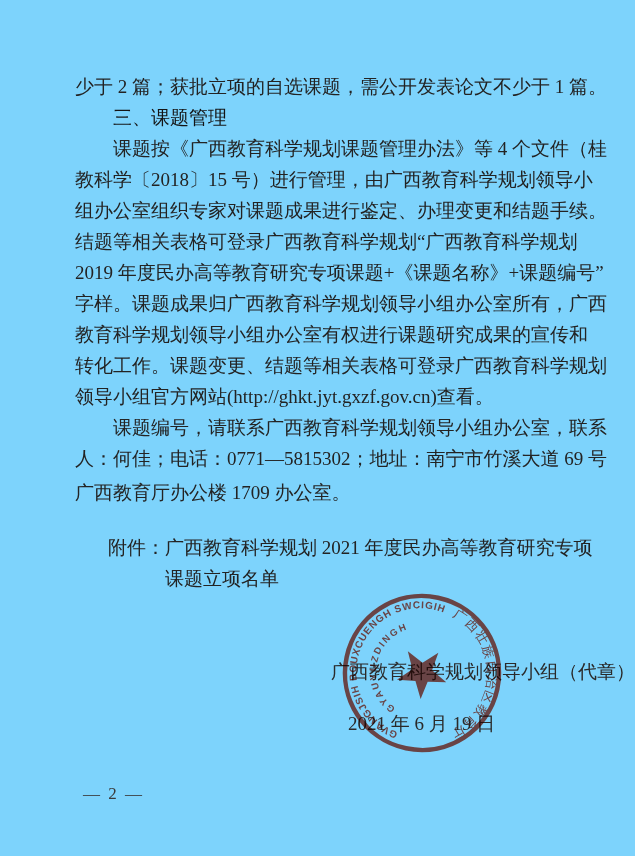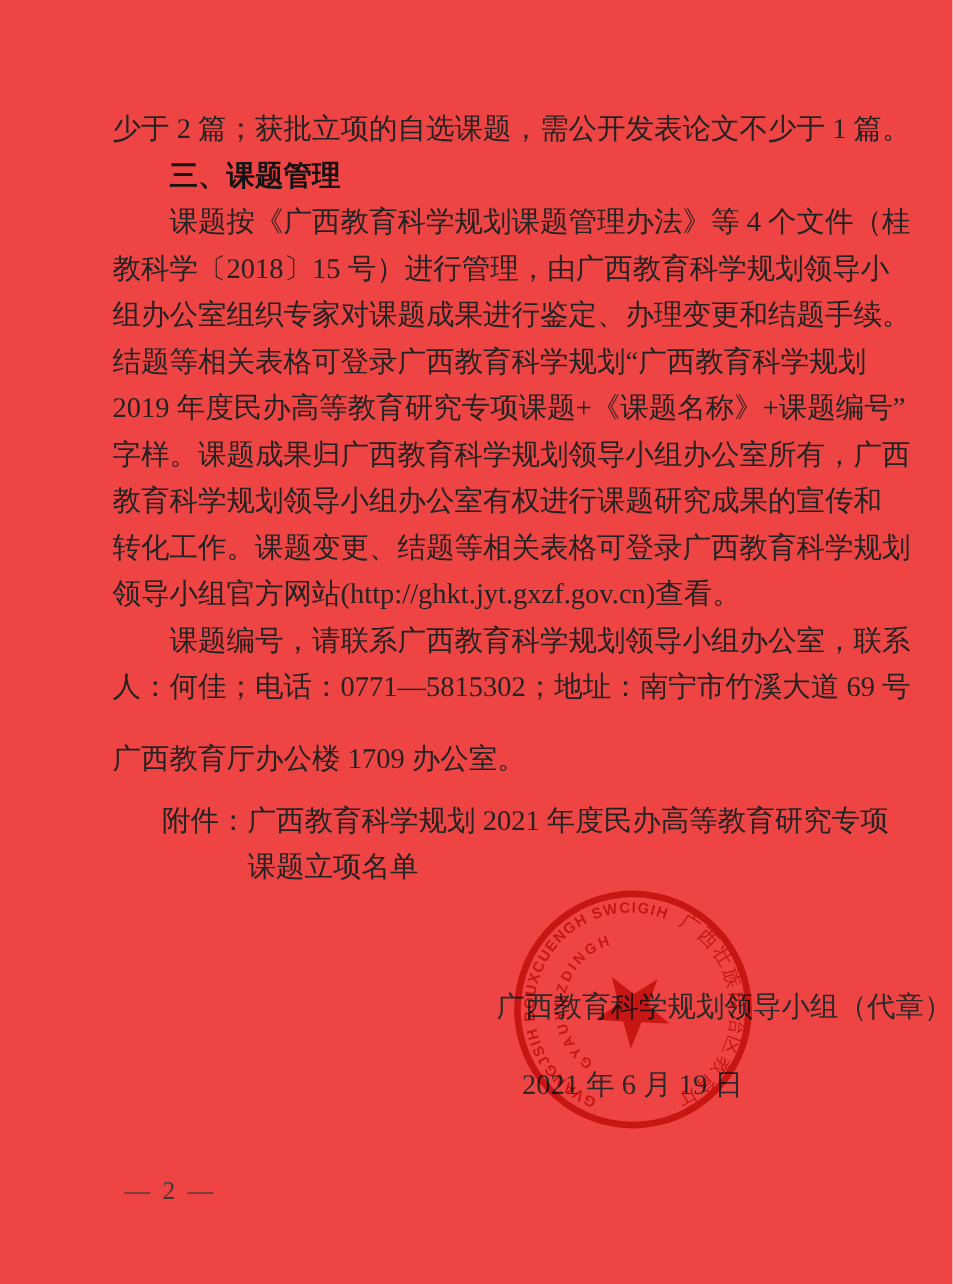--- a/index.html
+++ b/index.html
@@ -3,34 +3,34 @@
 <meta charset="utf-8">
 <style>
   html,body{margin:0;padding:0;}
   body{
     width:635px;height:856px;
     background:#ffffff;
     font-family:"Liberation Serif","DejaVu Serif",serif;
     position:relative;
     overflow:hidden;
   }
-  .page{position:absolute;inset:0;background:#ef4444;}
+  .page{position:absolute;inset:0;background:#7dd3fc;}
   .line{
     position:absolute;
     left:75px;
     white-space:nowrap;
     font-size:19px;
     line-height:22px;
     color:#232323;
     letter-spacing:0px;
   }
   .indent{left:113px;}
   .heading{
     font-family:"Liberation Sans","DejaVu Sans",sans-serif;
-    font-weight:700;
+    font-weight:400;
     color:#141414;
     font-size:19px;
   }
   .attach-label{display:inline-block;}
   .sig{color:#2a2a2a;}
   .seal-wrap{
     position:absolute;
     left:332px;top:583px;
     width:180px;height:180px;
     mix-blend-mode:multiply;
@@ -62,21 +62,21 @@
     <div class="line" style="top:262px;">2019 年度民办高等教育研究专项课题+《课题名称》+课题编号”</div>
     <div class="line" style="top:293px;">字样。课题成果归广西教育科学规划领导小组办公室所有，广西</div>
     <div class="line" style="top:324px;">教育科学规划领导小组办公室有权进行课题研究成果的宣传和</div>
     <div class="line" style="top:355px;">转化工作。课题变更、结题等相关表格可登录广西教育科学规划</div>
     <div class="line" style="top:386px;">领导小组官方网站(http://ghkt.jyt.gxzf.gov.cn)查看。</div>
   </div>
 
   <div>
     <div class="line indent" style="top:417px;">课题编号，请联系广西教育科学规划领导小组办公室，联系</div>
     <div class="line" style="top:448px;">人：何佳；电话：0771—5815302；地址：南宁市竹溪大道 69 号</div>
-    <div class="line" style="top:496px;">广西教育厅办公楼 1709 办公室。</div>
+    <div class="line" style="top:482px;">广西教育厅办公楼 1709 办公室。</div>
   </div>
 
   <div>
     <div class="line" style="top:537px;left:108px;text-align:center;">
       <span class="attach-label">附件：</span><span>广西教育科学规划 2021 年度民办高等教育研究专项</span>
     </div>
     <div class="line" style="top:568px;left:165px;">课题立项名单</div>
   </div>
 
   <div>

